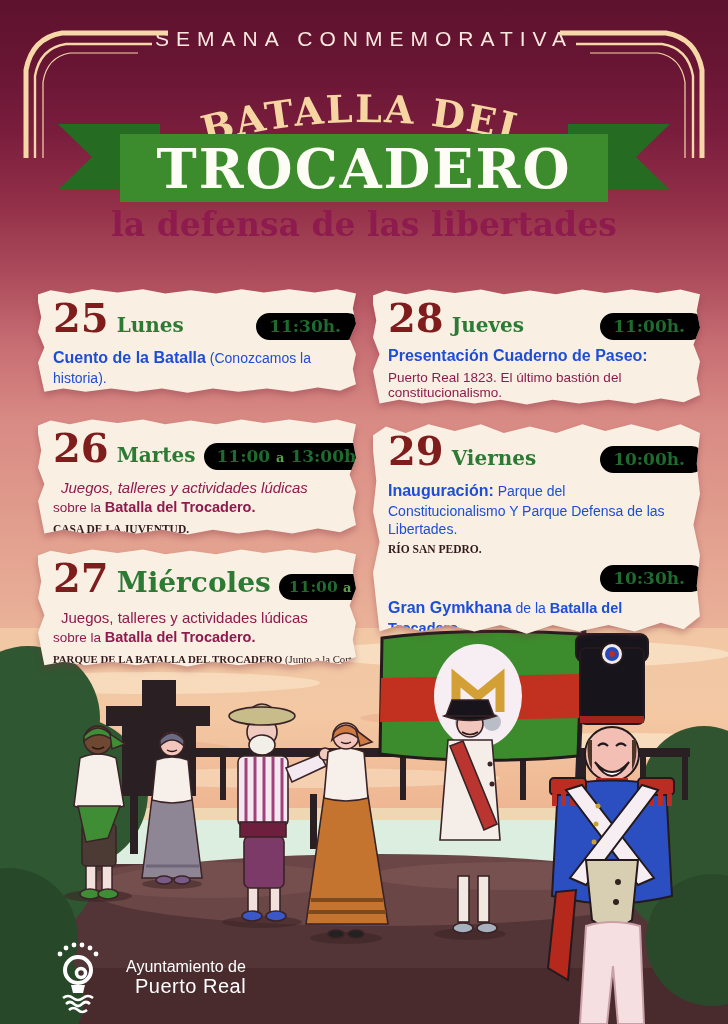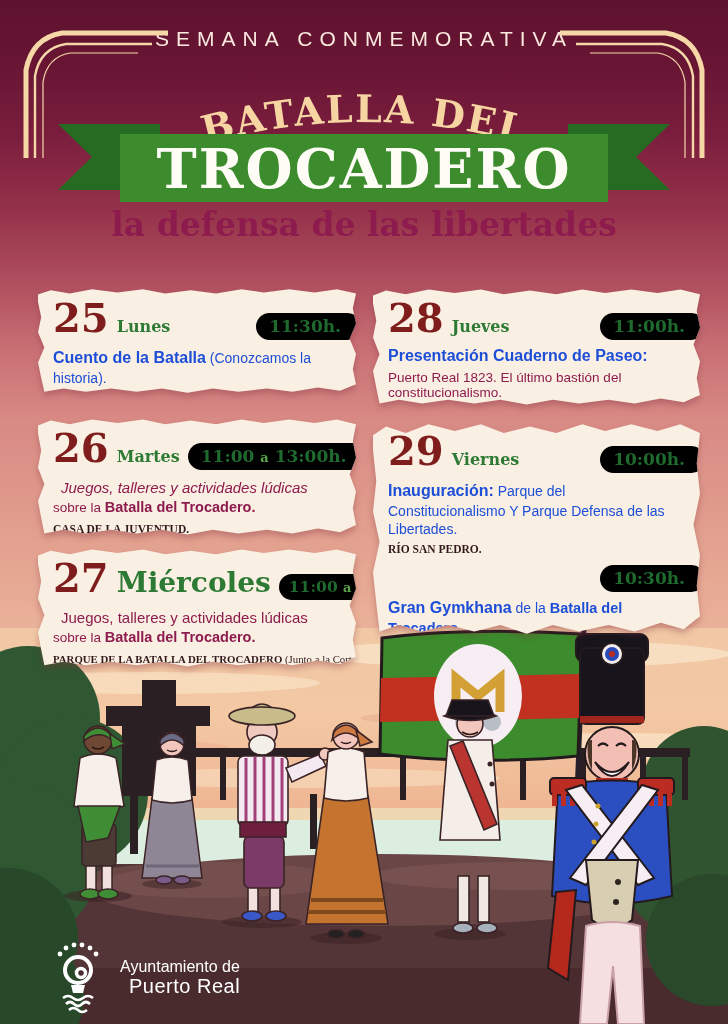--- a/index.html
+++ b/index.html
@@ -21,41 +21,41 @@
     font-family:"DejaVu Serif",serif;font-weight:700;font-size:33px;color:#8e1b4e;}
   
   .card-wrap{position:absolute;z-index:3;filter:drop-shadow(0 4px 3px rgba(130,45,60,.35));}
   .card{height:100%;box-sizing:border-box;background:#f9efe2;padding:13px 15px 14px;
     clip-path:polygon(0 7%,4% 3%,10% 6%,17% 2%,25% 5%,33% 2%,40% 6%,48% 3%,56% 6%,64% 2%,
       71% 5%,79% 2%,87% 5%,94% 2%,100% 6%,99% 20%,100% 34%,98% 48%,100% 62%,99% 76%,100% 90%,
       95% 96%,88% 93%,80% 97%,72% 94%,63% 97%,55% 94%,47% 98%,39% 94%,31% 97%,23% 94%,
       15% 97%,8% 94%,2% 97%,1% 84%,0 70%,2% 56%,0 42%,1% 28%,0 14%);}
   .card-head{display:flex;align-items:baseline;gap:8px;}
   .day-num{font-family:"DejaVu Serif",serif;font-weight:700;font-size:40px;line-height:.9;color:#7f1d1d;}
-  .day-name{font-family:"DejaVu Serif",serif;font-weight:700;font-size:16px;color:#2d7a35;}
+  .day-name{font-family:"DejaVu Serif",serif;font-weight:700;font-size:20px;color:#2d7a35;}
   .badge{margin-left:auto;margin-right:-20px;background:#000000;color:#1f6b2f;
     font-family:"DejaVu Serif",serif;font-weight:700;font-size:17px;
     padding:3px 20px 4px 13px;border-radius:16px;white-space:nowrap;}
   .badge .sep{font-size:13px;color:#58a24b;}
   .badge-row{display:flex;justify-content:flex-end;margin:10px -20px 0 0;}
   .badge-row .badge{margin:0;}
   .act{margin:8px 0 0;color:#1d4ed8;font-size:14px;line-height:1.3;}
   .act b{font-size:16px;}
   .act1{margin:9px 8px 0;color:#8e1b4e;font-size:15px;}
   .act1.it{font-style:italic;}
   .act2{margin:3px 0 0;color:#8e1b4e;font-size:13.5px;}
   .act2 b{font-size:14.5px;}
   .inscr{margin:3px 0 0;font-family:"Liberation Serif",serif;font-size:18px;color:#42242a;}
   .venue{margin:8px 0 0;font-family:"Liberation Serif",serif;font-weight:700;
     font-size:11.5px;color:#33191e;white-space:nowrap;}
   .venue.small{font-size:10.8px;}
   .venue .vrest{font-weight:400;font-size:10.8px;}
   
   .scene{position:absolute;top:628px;left:0;z-index:1;}
-  .footer-logo{position:absolute;left:50px;top:942px;z-index:4;display:flex;align-items:center;gap:12px;color:#fff;}
+  .footer-logo{position:absolute;left:50px;top:942px;z-index:4;display:flex;align-items:center;gap:18px;color:#fff;}
   .org-small{font-size:16px;line-height:1.05;}
   .org-big{font-size:20px;line-height:1.05;font-weight:400;letter-spacing:.5px;margin-left:9px;}
 </style>
 </head>
 <body>
 
 <div class="poster">
 
   <svg class="corners-svg" width="728" height="170" viewBox="0 0 728 170">
     <g stroke="#f6d7a8" fill="none">

